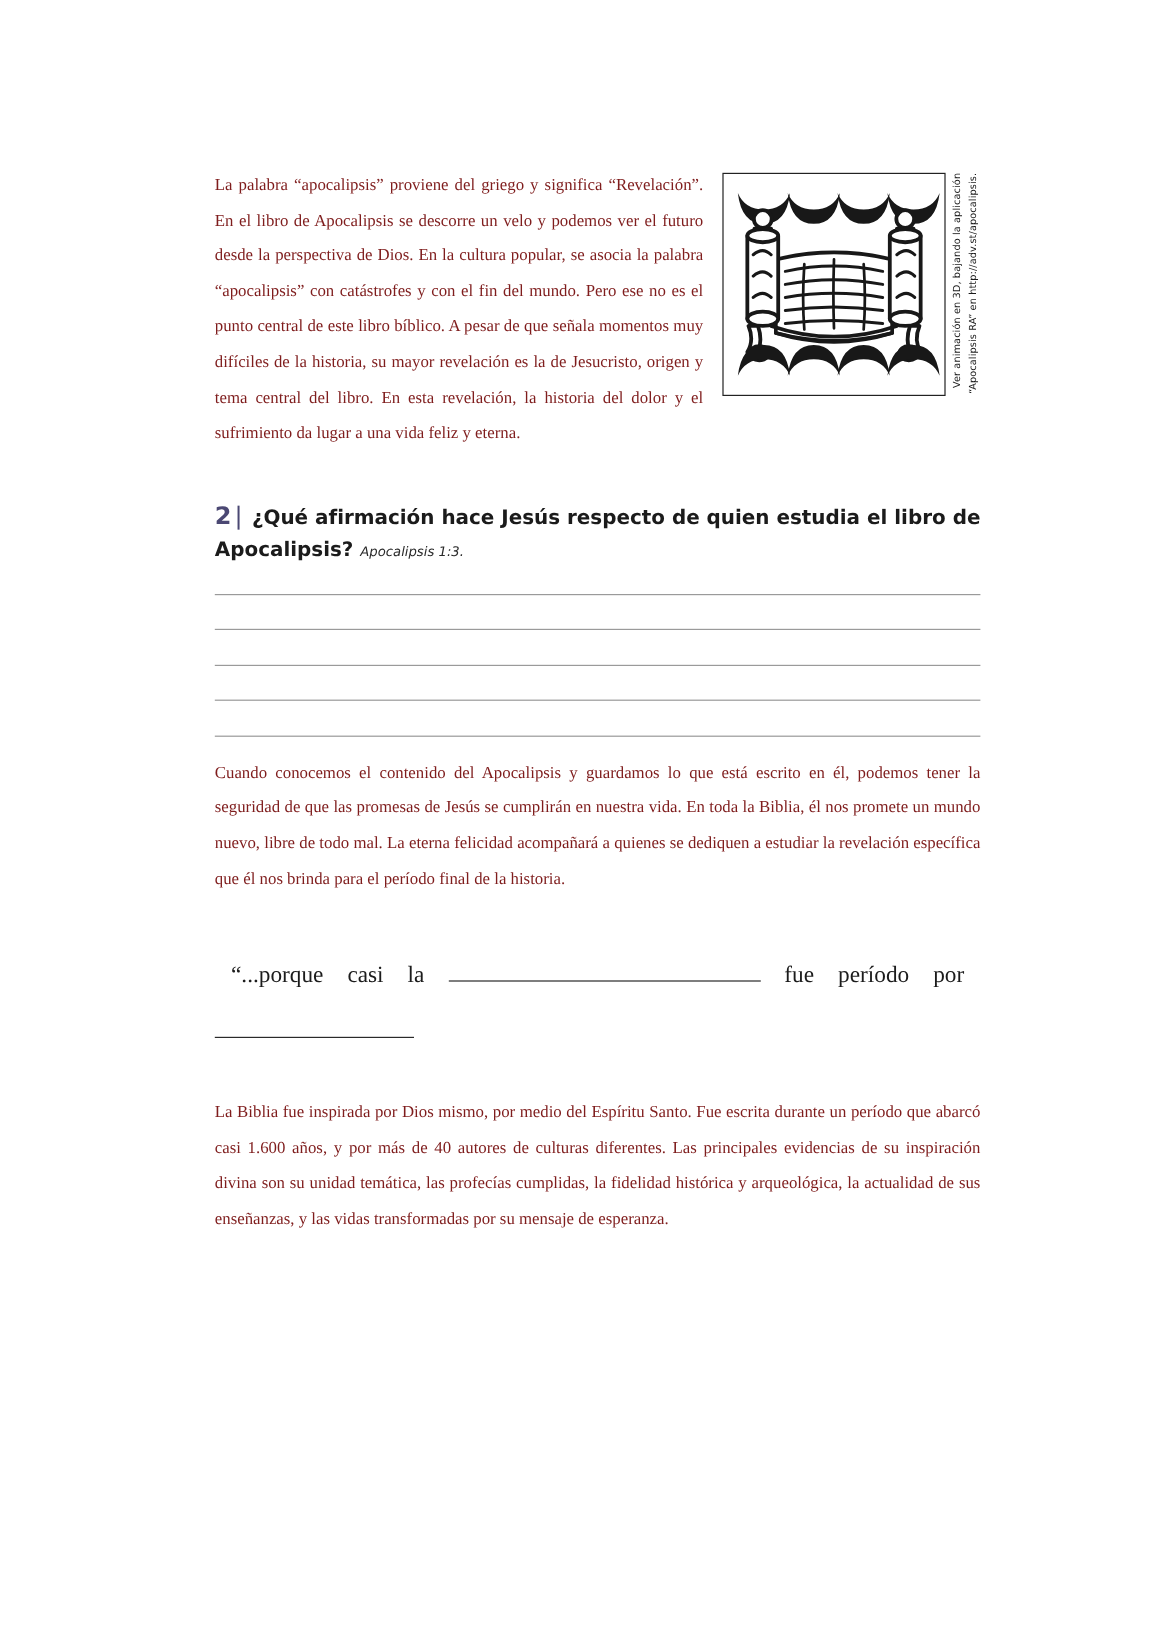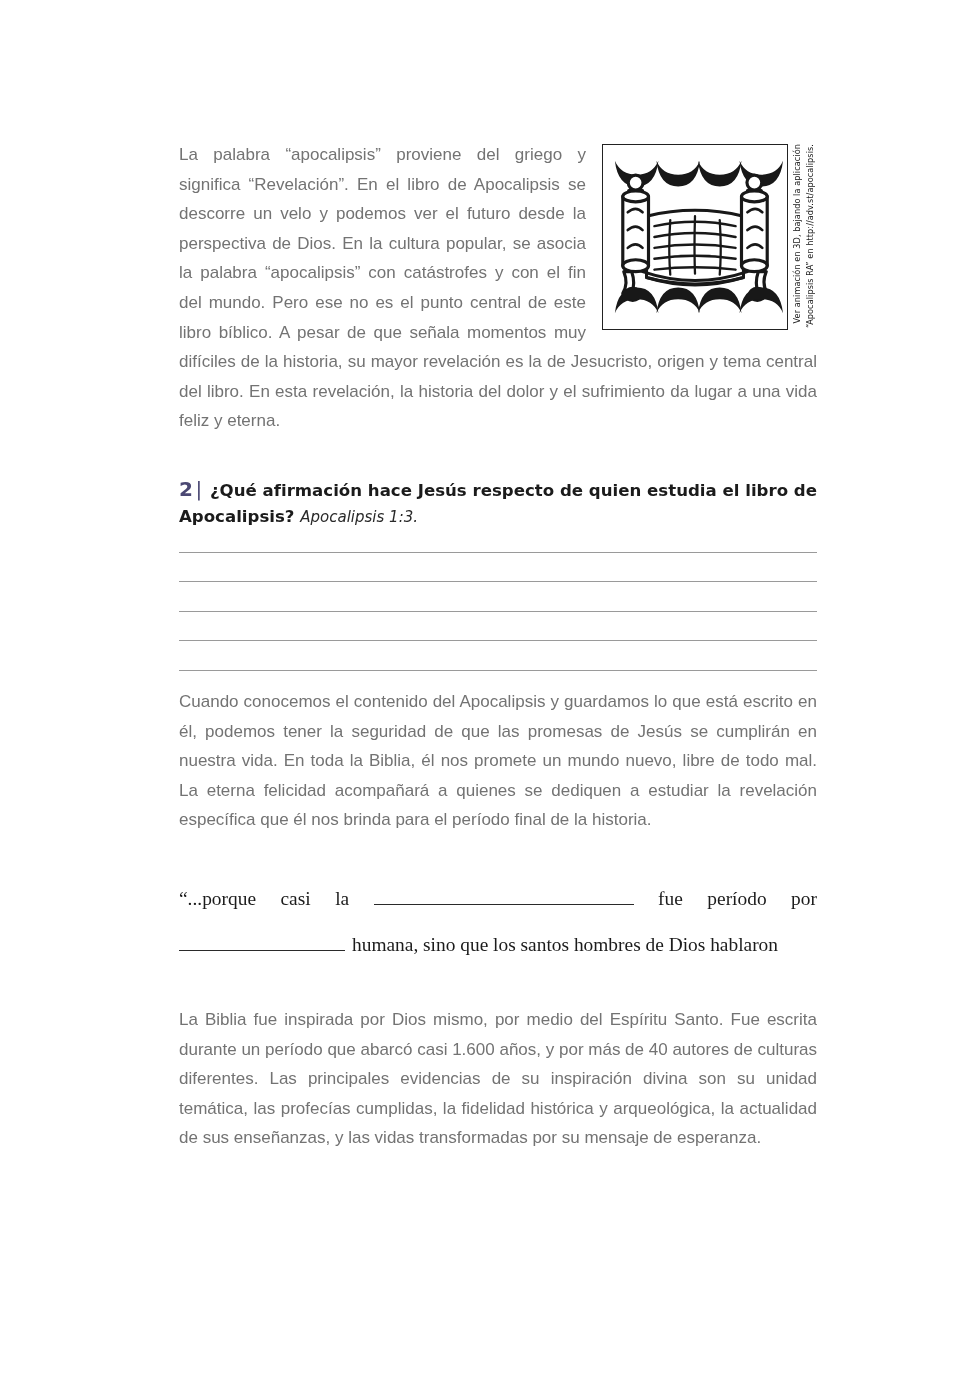--- a/index.html
+++ b/index.html
@@ -20,26 +20,26 @@
 
   .page {
     position: absolute;
     left: 179px;
     top: 140px;
     width: 638px;
   }
 
   
   .body-text {
-    font-family: Liberation Sans, sans-serif;
-    font-size: 17px;
+    font-family: Liberation Serif, serif;
+    font-size: 14px;
     line-height: 29.6px;
     text-align: justify;
     text-justify: inter-word;
-    color: #737373;
+    color: #7f1d1d;
     margin: 0;
     hyphens: manual;
   }
 
   
   .intro-wrap {
     position: relative;
   }
   .figure-float {
     float: right;
@@ -121,21 +121,21 @@
   .question .qbar {
     color: #4b4873;
     font-weight: 400;
     font-size: 20px;
     padding: 0 2px;
   }
   .question .qref {
     font-family: "DejaVu Sans", "Liberation Sans", sans-serif;
     font-style: italic;
     font-weight: 400;
-    font-size: 15px;
+    font-size: 11px;
     color: #2a2a2a;
   }
   .question .qref-b {
     font-weight: 700;
   }
 
   
   .answer-lines {
     margin: 0;
     padding: 0;
@@ -156,21 +156,22 @@
     font-family: "Liberation Serif", "DejaVu Serif", serif;
     font-size: 19.4px;
     line-height: 24px;
     color: #1c1c1c;
     margin: 0;
     display: flex;
     align-items: baseline;
     white-space: nowrap;
   }
   .verse-line.spread {
-    justify-content: space-between;
+    justify-content: center;
+    gap: 20px;
   }
   .blank {
     display: inline-block;
     border-bottom: 1.2px solid #2a2a2a;
     height: 17px;
     vertical-align: baseline;
   }
   .vs { display:inline-block; }
 
   .sp-sm { display:inline-block; width: 7px; }
@@ -315,21 +316,20 @@
       <span>fue</span>
       <span>período</span>
       <span>por</span>
     </p>
 
     <div style="height:22px"></div>
 
     <p class="verse-line">
       <span class="blank" style="width:166px"></span>
       <span class="sp-sm"></span>
-      <span>humana, sino que los santos hombres de Dios hablaron</span>
     </p>
 
     <div style="height:22px"></div>
 
 
   </div>
 
   <div class="gap-verse-p"></div>
 
   <p class="body-text">La Biblia fue inspirada por Dios mismo, por medio del Espíritu Santo. Fue escrita durante un período que abarcó casi 1.600 años, y por más de 40 autores de culturas diferentes. Las principales evidencias de su inspiración divina son su unidad temática, las profecías cumplidas, la fidelidad histórica y arqueológica, la actualidad de sus enseñanzas, y las vidas transformadas por su mensaje de esperanza.</p>

